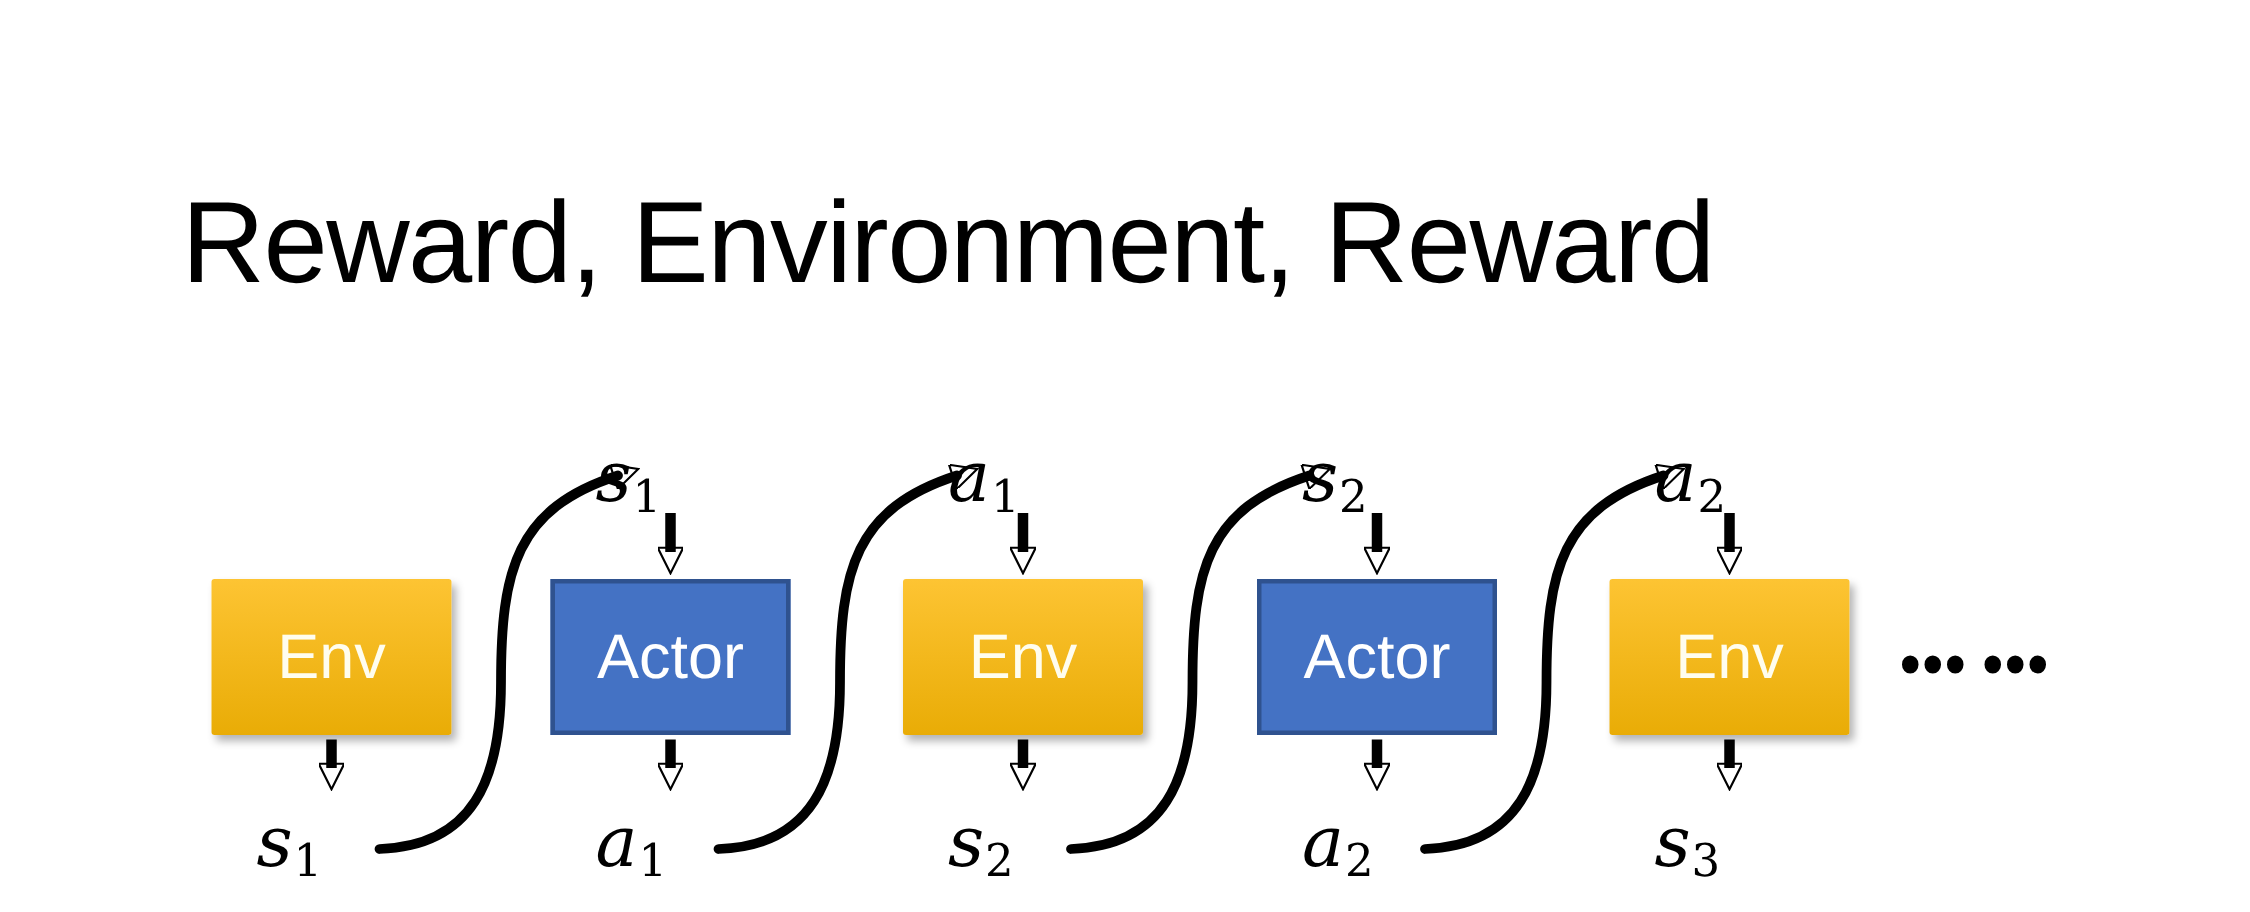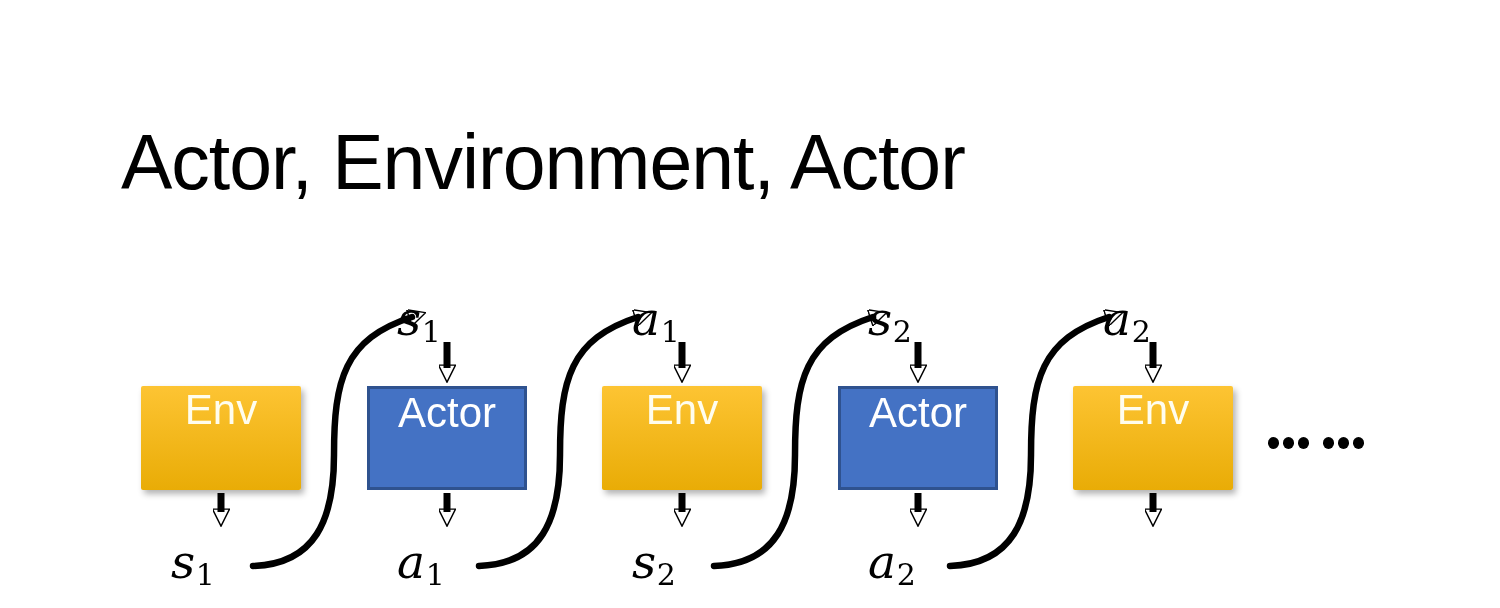--- a/index.html
+++ b/index.html
@@ -35,21 +35,21 @@
     pointer-events:none;
   }
   .arrows-layer path,.arrows-layer line{
     stroke:var(--ink);
     fill:none;
   }
   .box{
     position:absolute;
     top:386px;
     width:160px;height:104px;
-    display:flex;justify-content:center;
+    display:flex;align-items:center;justify-content:center;
     font-size:42px;
   }
   .box.env{
     background:linear-gradient(180deg,var(--env-top) 0%,var(--env-bottom) 100%);
     color:var(--env-text);
     border-radius:2px;
     box-shadow:3px 4px 6px rgba(0,0,0,0.30);
   }
   .box.actor{
     background:var(--actor-fill);
@@ -88,21 +88,21 @@
     background:var(--ink);
     margin-right:4px;
   }
   .ellipsis i.gap{margin-left:10px;}
 </style>
 </head>
 <body>
 
 <div class="slide">
 
-  <div class="title">Actor, Environment, Actor</div>
+  <div class="title">Reward, Environment, Reward</div>
 
   <svg class="arrows-layer" width="1500" height="608" viewBox="0 0 1500 608">
     <defs>
       <marker id="ah" viewBox="0 0 12 12" refX="2" refY="6" markerWidth="19" markerHeight="17" markerUnits="userSpaceOnUse" orient="auto">
         <path d="M0,0 L12,6 L0,12 Z" fill="#000" stroke="none"></path>
       </marker>
     </defs>
 
     <line x1="447" y1="342" x2="447" y2="368" stroke-width="7" marker-end="url(#ah)"></line>
     <line x1="682" y1="342" x2="682" y2="368" stroke-width="7" marker-end="url(#ah)"></line>
@@ -139,20 +139,21 @@
 
   <div class="mlabel top" style="left:397px"><span>s</span><span class="sub">1</span></div>
   <div class="mlabel top" style="left:632px"><span>a</span><span class="sub">1</span></div>
   <div class="mlabel top" style="left:868px"><span>s</span><span class="sub">2</span></div>
   <div class="mlabel top" style="left:1103px"><span>a</span><span class="sub">2</span></div>
 
   <div class="mlabel bottom" style="left:171px"><span>s</span><span class="sub">1</span></div>
   <div class="mlabel bottom" style="left:397px"><span>a</span><span class="sub">1</span></div>
   <div class="mlabel bottom" style="left:632px"><span>s</span><span class="sub">2</span></div>
   <div class="mlabel bottom" style="left:868px"><span>a</span><span class="sub">2</span></div>
+  <div class="mlabel bottom" style="left:1103px"><span>s</span><span class="sub">3</span></div>
 
   <div class="ellipsis" aria-label="……">
     <i></i>
       <i></i>
       <i></i>
       <i class="gap"></i>
       <i></i>
       <i></i>
   </div>
 

